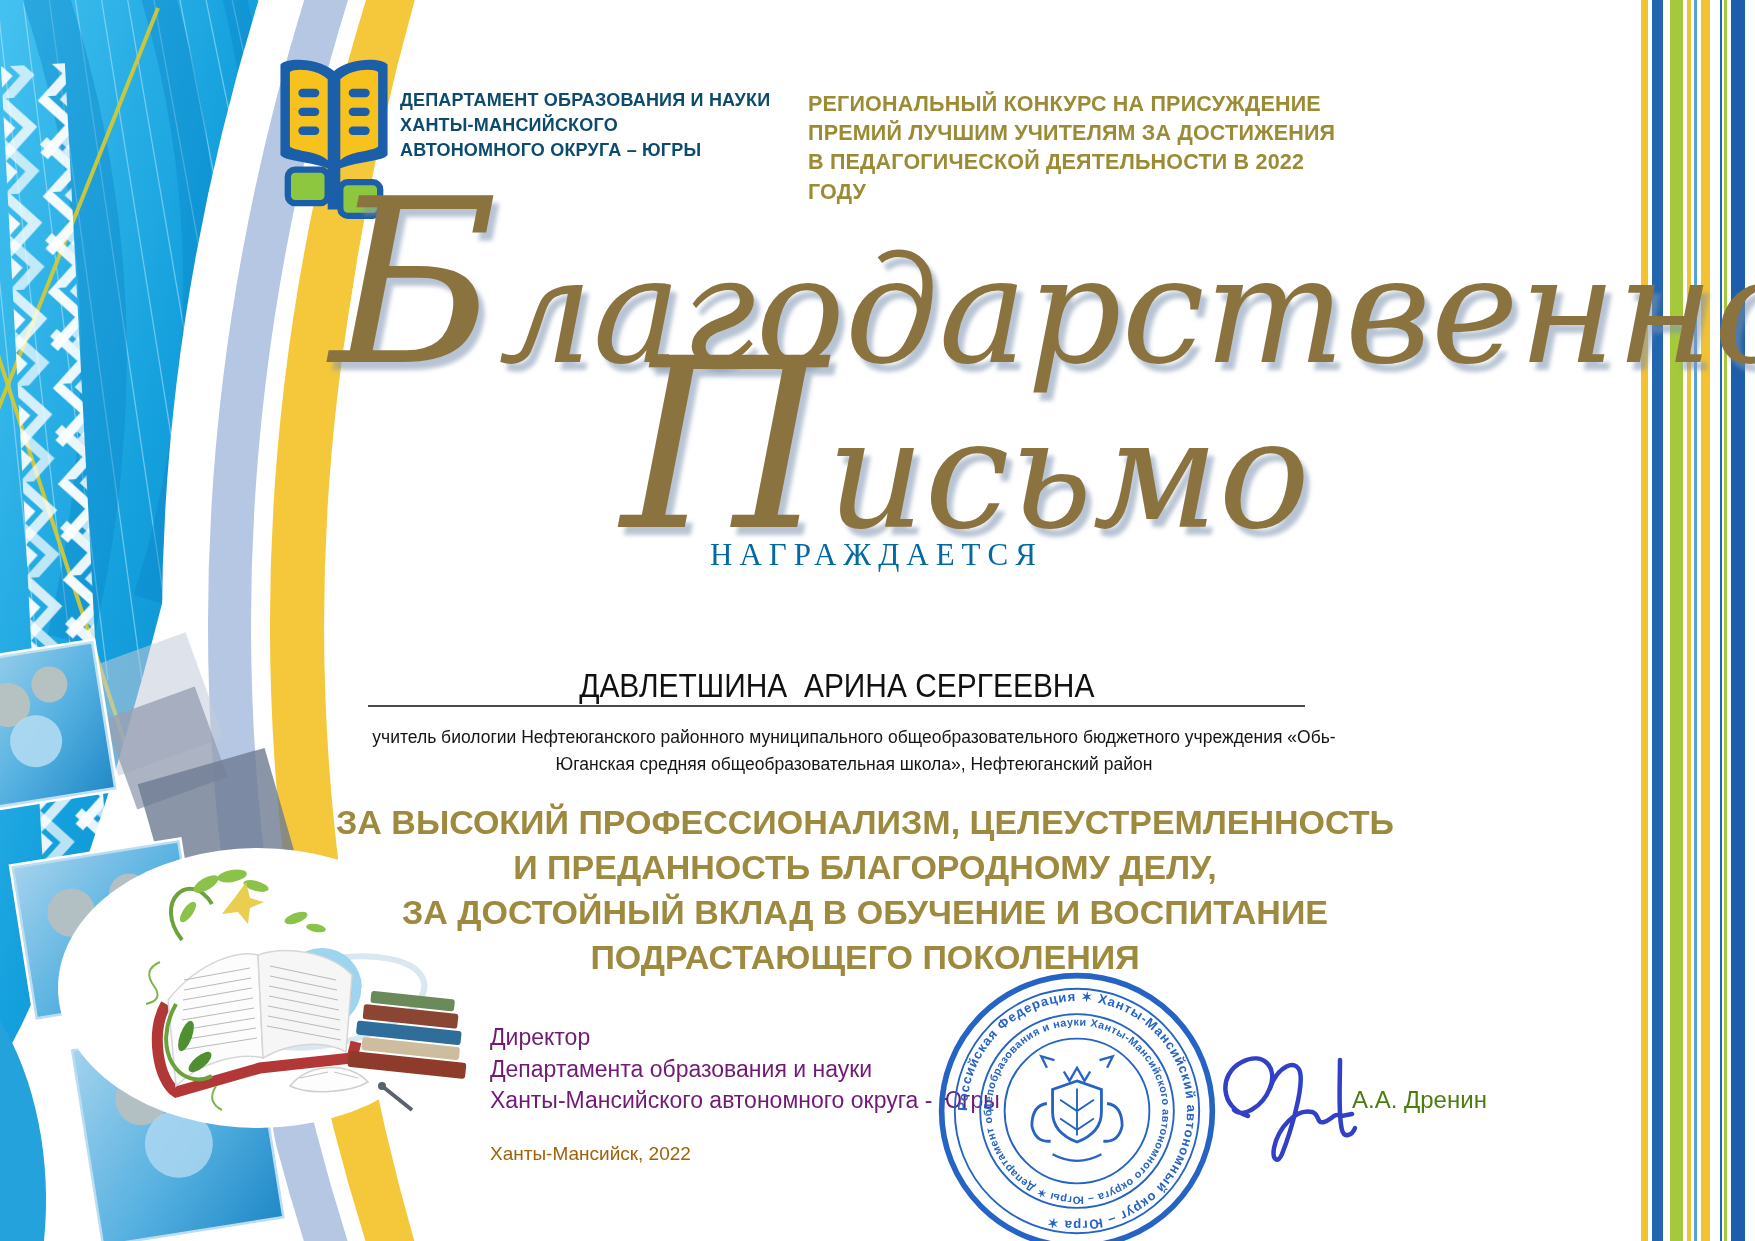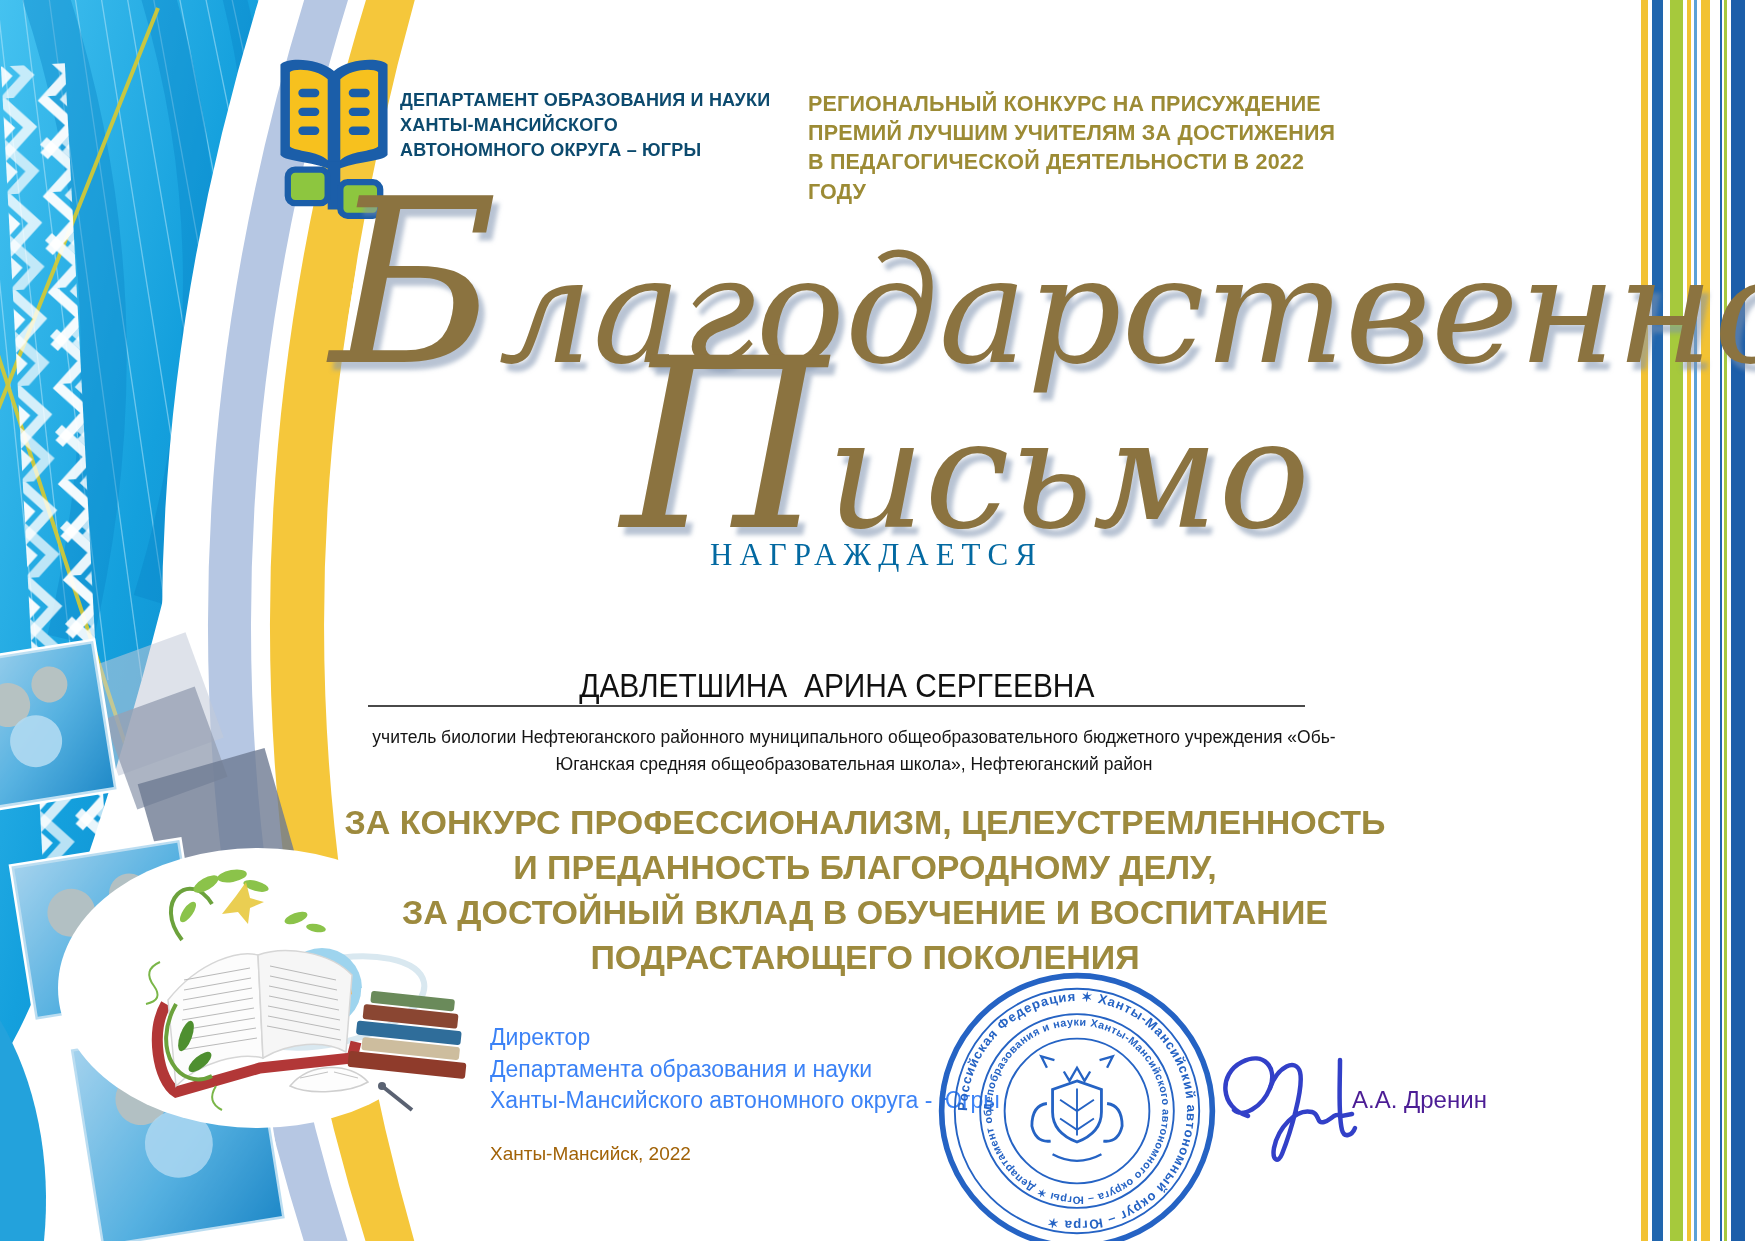--- a/index.html
+++ b/index.html
@@ -38,25 +38,25 @@
     font-size:31px;letter-spacing:7px;color:#0369a1;}
   .name-wrap{left:368px;top:666px;width:937px;text-align:center;
     border-bottom:2px solid #4a4a4a;padding-bottom:0;}
   .name{font-size:34px;color:#111;white-space:pre;display:inline-block;
     transform:scaleX(.88);transform-origin:center;}
   .org-text{left:359px;top:724px;width:990px;text-align:center;
     font-size:17.5px;line-height:1.55;color:#151515;}
   .citation{left:285px;top:800px;width:1160px;text-align:center;
     font-weight:700;font-size:34px;line-height:1.32;color:#9d8a3e;}
   
-  .director{left:490px;top:1022px;font-size:23px;line-height:1.38;color:#3b82f6;}
+  .director{left:490px;top:1022px;font-size:23px;line-height:1.38;color:#701a75;}
   .city-year{left:490px;top:1143px;font-size:19px;color:#a16207;}
   .stamp{left:936px;top:970px;width:282px;height:282px;}
   .signature{left:1212px;top:1038px;width:170px;height:130px;}
-  .sig-name{left:1352px;top:1086px;font-size:24px;color:#4c1d95;}
+  .sig-name{left:1352px;top:1086px;font-size:24px;color:#4d7c0f;}
 </style>
 </head>
 <body>
 
 <div class="page">
 
   <svg class="abs left-art" viewBox="0 0 480 1241" xmlns="http://www.w3.org/2000/svg" aria-hidden="true">
     <defs>
       <linearGradient id="gBlue" x1="0" y1="0" x2="1" y2="1">
         <stop offset="0" stop-color="#45c2f0"></stop>
@@ -259,21 +259,21 @@
   <div class="abs name-wrap">
     <span class="name">ДАВЛЕТШИНА  АРИНА СЕРГЕЕВНА</span>
   </div>
 
   <div class="abs org-text">
     <div>учитель биологии Нефтеюганского районного муниципального общеобразовательного бюджетного учреждения «Обь-</div>
     <div>Юганская средняя общеобразовательная школа», Нефтеюганский район</div>
   </div>
 
   <div class="abs citation">
-    <div>ЗА КОНКУРС ПРОФЕССИОНАЛИЗМ, ЦЕЛЕУСТРЕМЛЕННОСТЬ</div>
+    <div>ЗА ВЫСОКИЙ ПРОФЕССИОНАЛИЗМ, ЦЕЛЕУСТРЕМЛЕННОСТЬ</div>
     <div>И ПРЕДАННОСТЬ БЛАГОРОДНОМУ ДЕЛУ,</div>
     <div>ЗА ДОСТОЙНЫЙ ВКЛАД В ОБУЧЕНИЕ И ВОСПИТАНИЕ</div>
     <div>ПОДРАСТАЮЩЕГО ПОКОЛЕНИЯ</div>
   </div>
 
   <div class="abs director">
     <div>Директор</div>
     <div>Департамента образования и науки</div>
     <div>Ханты-Мансийского автономного округа - Югры</div>
   </div>

